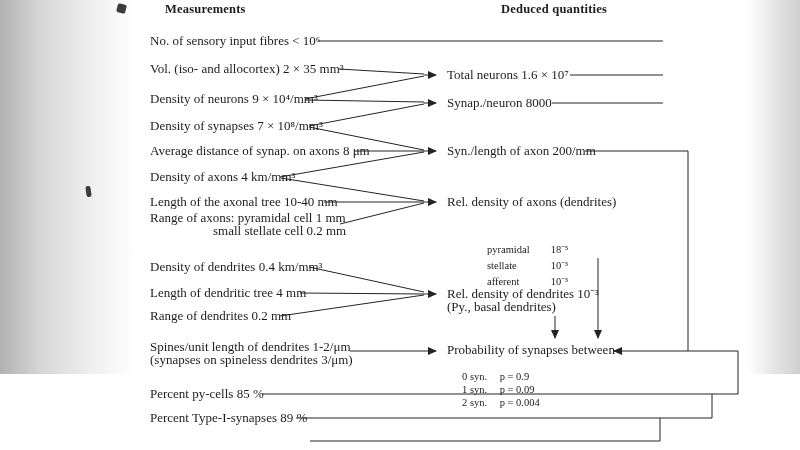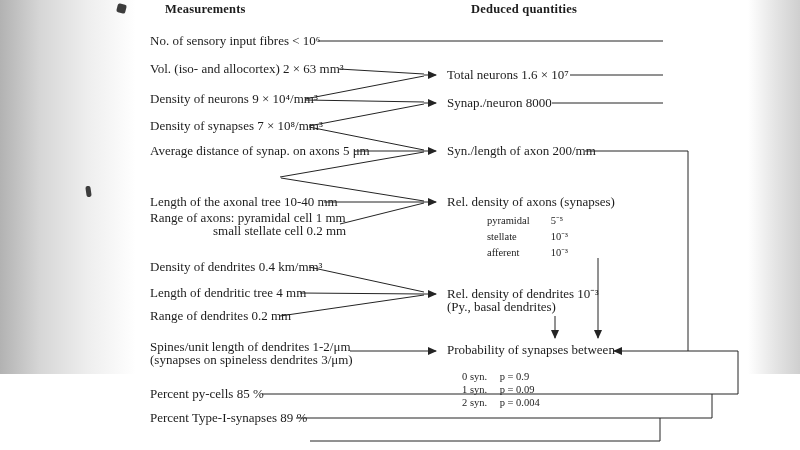--- a/index.html
+++ b/index.html
@@ -6,21 +6,21 @@
   html,body { width:800px; height:450px; overflow:hidden; background:#fff; }
   .page {
     position:relative; width:800px; height:374px;
     background:linear-gradient(90deg,#b2b2b2 0%,#d6d6d6 5%,#eeeeee 11%,#ffffff 17%,#ffffff 93.5%,#e4e4e4 97%,#cfcfcf 100%);
     font-family:Liberation Serif, serif;
     color:#1c1c1c;
   }
   .hdr { position:absolute; font-size:12.5px; font-weight:bold; white-space:nowrap; letter-spacing:0.2px; }
   .txt { position:absolute; font-size:13px; line-height:12px; white-space:nowrap; }
   .row { position:absolute; font-size:10.5px; line-height:12px; white-space:nowrap; }
-  .cell-name { display:inline-block; width:61px; }
+  .cell-name { display:inline-block; width:61px;margin-top:29px; }
   .pname { display:inline-block; width:35px; }
   svg.connectors { position:absolute; left:0; top:0; }
   svg.connectors line { stroke:#242424; stroke-width:1; }
   .speck { position:absolute; background:#3c3c3c; border-radius:2px; }
 </style>
 </head>
 <body>
 
 <div class="page">
 
@@ -77,46 +77,47 @@
       <line x1="712" y1="418" x2="712" y2="394"></line>
       <line x1="310" y1="441" x2="660" y2="441"></line>
       <line x1="660" y1="441" x2="660" y2="418"></line>
     </g>
   </svg>
 
   <div class="speck" style="left:117px;top:4px;width:9px;height:9px;transform:rotate(14deg)"></div>
   <div class="speck" style="left:86px;top:186px;width:5px;height:11px;transform:rotate(-8deg)"></div>
 
   <div class="hdr" style="left:165px;top:2px">Measurements</div>
-  <div class="hdr" style="left:471px;top:2px">Deduced quantities</div>
+  <div class="hdr" style="left:501px;top:2px">Deduced quantities</div>
 
   <div class="txt" style="left:150px;top:35px">No. of sensory input fibres &lt; 10⁶</div>
-  <div class="txt" style="left:150px;top:63px">Vol. (iso- and allocortex) 2 × 63 mm³</div>
+  <div class="txt" style="left:150px;top:63px">Vol. (iso- and allocortex) 2 × 35 mm³</div>
   <div class="txt" style="left:150px;top:93px">Density of neurons 9 × 10⁴/mm³</div>
   <div class="txt" style="left:150px;top:120px">Density of synapses 7 × 10⁸/mm³</div>
-  <div class="txt" style="left:150px;top:145px">Average distance of synap. on axons 5 μm</div>
+  <div class="txt" style="left:150px;top:145px">Average distance of synap. on axons 8 μm</div>
+  <div class="txt" style="left:150px;top:171px">Density of axons 4 km/mm³</div>
   <div class="txt" style="left:150px;top:196px">Length of the axonal tree 10-40 mm</div>
   <div class="txt" style="left:150px;top:212px">Range of axons: pyramidal cell 1 mm</div>
   <div class="txt" style="left:213px;top:225px">small stellate cell 0.2 mm</div>
   <div class="txt" style="left:150px;top:261px">Density of dendrites 0.4 km/mm³</div>
   <div class="txt" style="left:150px;top:287px">Length of dendritic tree 4 mm</div>
   <div class="txt" style="left:150px;top:310px">Range of dendrites 0.2 mm</div>
   <div class="txt" style="left:150px;top:341px">Spines/unit length of dendrites 1-2/μm</div>
   <div class="txt" style="left:150px;top:354px">(synapses on spineless dendrites 3/μm)</div>
   <div class="txt" style="left:150px;top:388px">Percent py-cells 85 %</div>
   <div class="txt" style="left:150px;top:412px">Percent Type-I-synapses 89 %</div>
 
   <div class="txt" style="left:447px;top:69px">Total neurons 1.6 × 10⁷</div>
   <div class="txt" style="left:447px;top:97px">Synap./neuron  8000</div>
   <div class="txt" style="left:447px;top:145px">Syn./length of axon  200/mm</div>
-  <div class="txt" style="left:447px;top:196px">Rel. density of axons (synapses)</div>
+  <div class="txt" style="left:447px;top:196px">Rel. density of axons (dendrites)</div>
 
   <div class="row" style="left:487px;top:215px">
     <span class="cell-name">pyramidal</span>
-    <span class="cell-val">5⁻⁵</span>
+    <span class="cell-val">18⁻⁵</span>
   </div>
   <div class="row" style="left:487px;top:231px">
     <span class="cell-name">stellate</span>
     <span class="cell-val">10⁻³</span>
   </div>
   <div class="row" style="left:487px;top:247px">
     <span class="cell-name">afferent</span>
     <span class="cell-val">10⁻³</span>
   </div>
 

